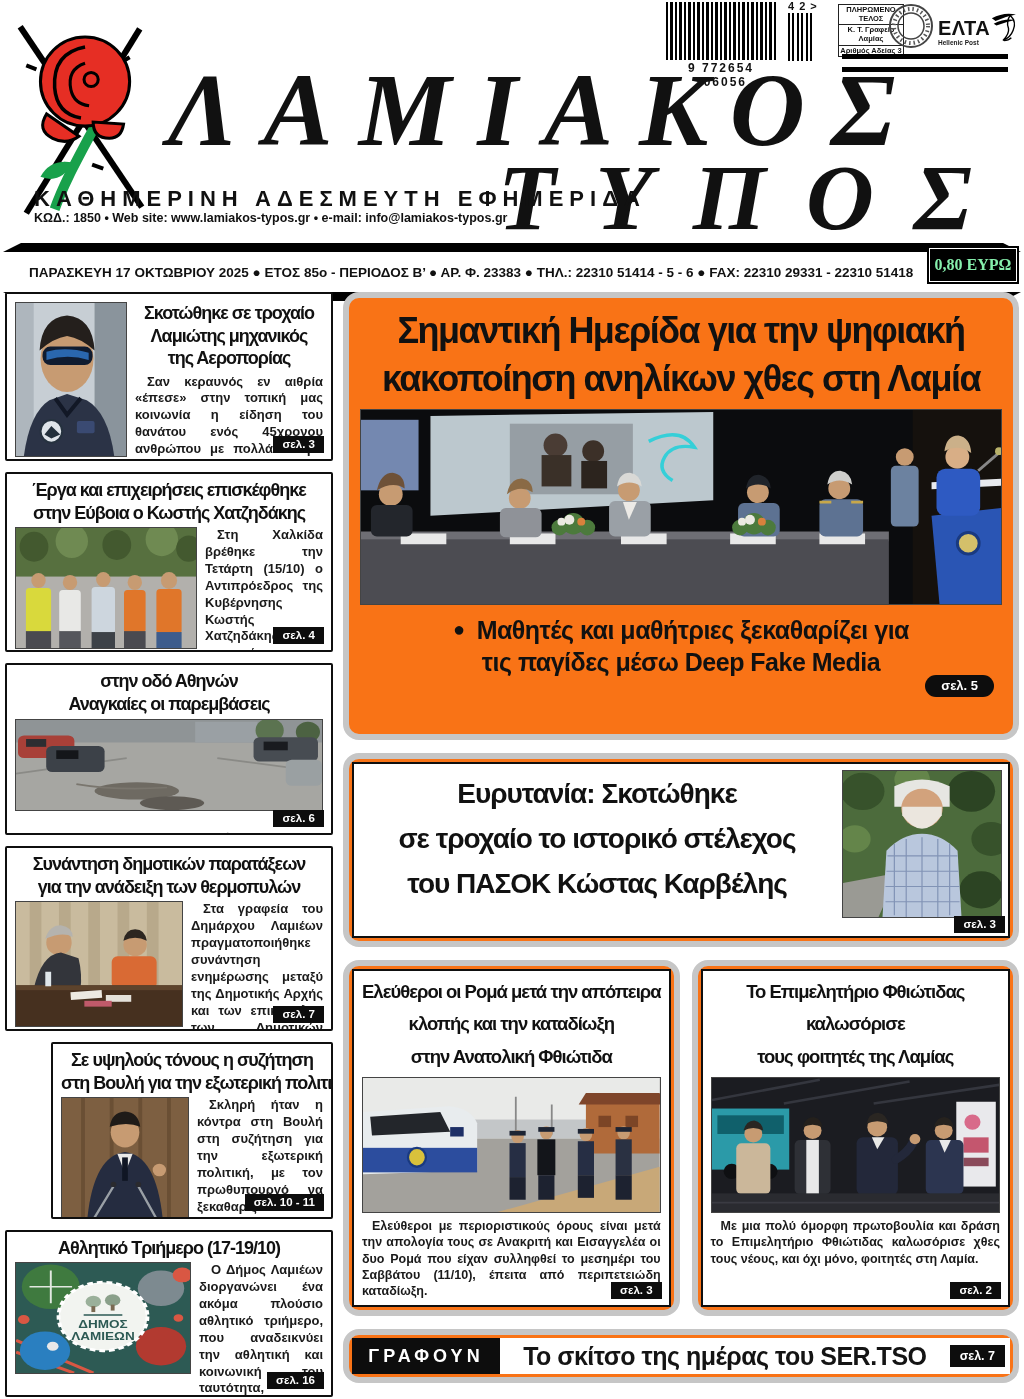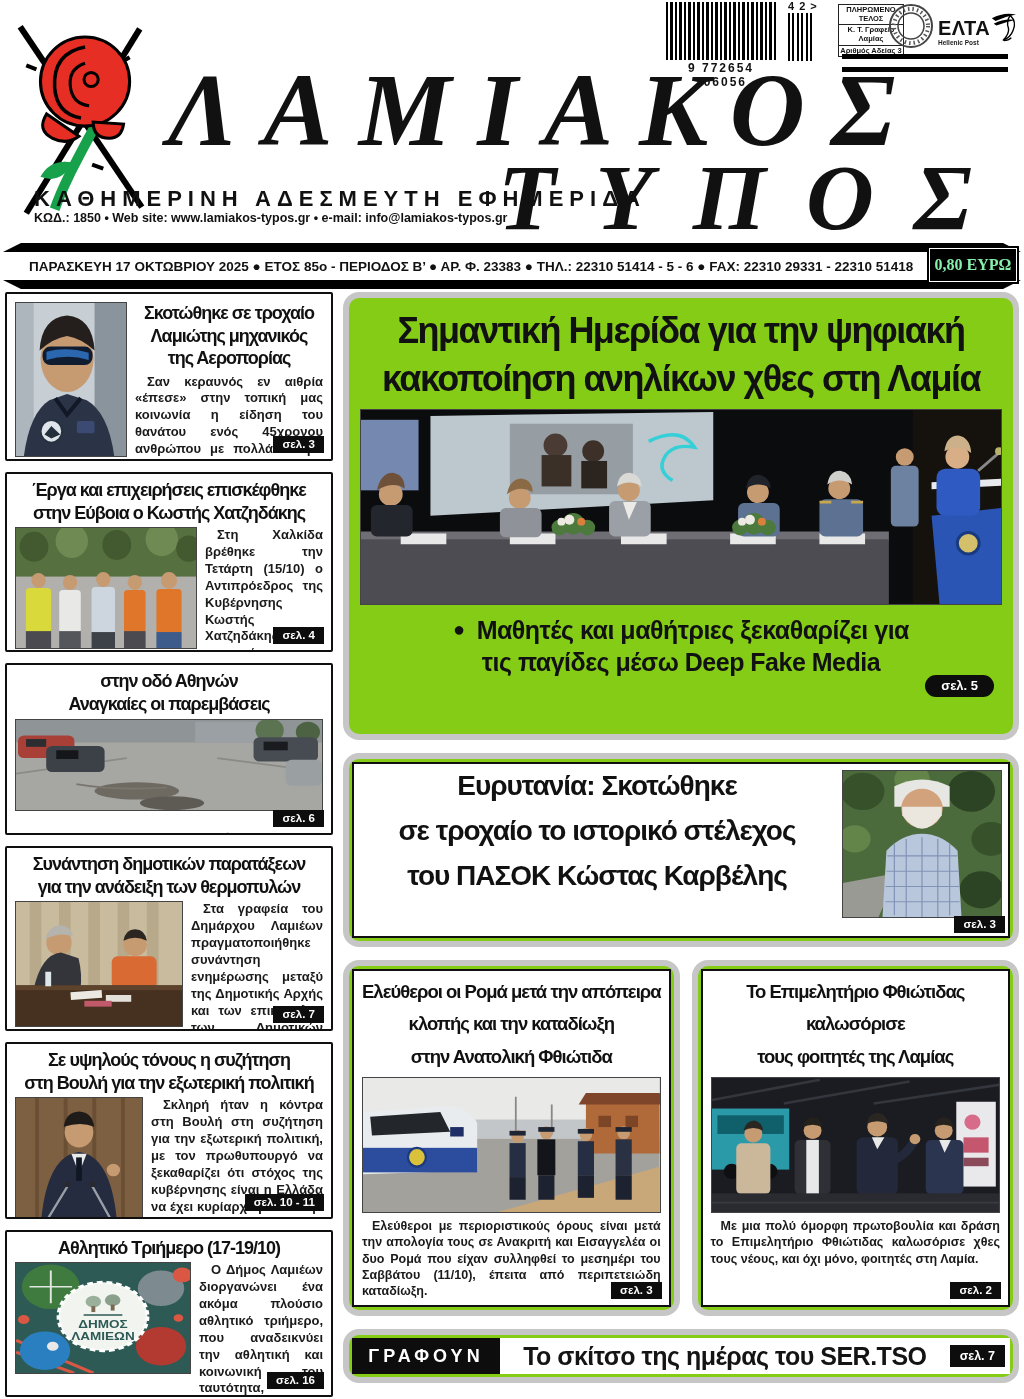--- a/index.html
+++ b/index.html
@@ -28,21 +28,21 @@
   .elta{position:absolute;left:938px;top:4px;width:80px;display:flex;align-items:flex-start;}
   .elta-txt{line-height:1;}
   .elta-name{font-size:20px;font-weight:bold;letter-spacing:0.5px;margin-top:14px;}
   .elta-sub{font-size:6.5px;font-weight:bold;color:#222;margin-top:2px;}
   .mh-line{position:absolute;left:842px;width:166px;height:5px;background:#000;}
   .mh-line.l1{top:54px;} .mh-line.l2{top:67px;}
 
   
   .dateline{position:absolute;top:243px;left:3px;right:3px;height:46px;}
   .rib-top{height:9px;background:#000;clip-path:polygon(18px 0,calc(100% - 18px) 0,100% 100%,0 100%);}
-  .rib-mid{height:28px;display:flex;align-items:center;padding:0 100px 0 26px;
+  .rib-mid{height:40px;display:flex;align-items:center;padding:0 100px 0 26px;
            font-size:13.5px;font-weight:bold;white-space:nowrap;overflow:hidden;}
   .rib-bot{height:9px;background:#000;clip-path:polygon(0 0,100% 0,calc(100% - 18px) 100%,18px 100%);}
   .price{position:absolute;right:2px;top:3px;width:92px;height:38px;background:#000;color:#86efac;
          display:flex;align-items:center;justify-content:center;font-family:"Liberation Serif",serif;
          font-weight:bold;font-size:16px;box-shadow:inset 0 0 0 2px #000, inset 0 0 0 3px #fff;}
 
   
   .content{position:absolute;top:292px;left:5px;right:5px;bottom:2px;display:flex;gap:10px;}
   .col-left{width:328px;flex:none;display:flex;flex-direction:column;gap:11px;}
   .col-right{flex:1;display:flex;flex-direction:column;gap:13px;}
@@ -51,33 +51,33 @@
   .lcard{border:2px solid #0f0f0f;border-radius:2px;position:relative;padding:5px 8px;overflow:hidden;background:#fff;}
   .lhead span{display:block;text-align:center;font-weight:bold;font-size:18px;line-height:1.25;letter-spacing:-1px;white-space:nowrap;}
   .lbody{font-size:13px;font-weight:bold;text-align:justify;line-height:1.3;margin-top:4px;text-indent:12px;color:#1a1a1a;}
   .badge{position:absolute;right:7px;bottom:6px;background:#0d0d0d;color:#fff;
          font-size:11.5px;font-weight:bold;padding:2px 9px 3px;white-space:nowrap;}
   .ph{display:block;width:100%;height:100%;border:1px solid #444;box-sizing:border-box;background:#ddd;}
   .row2{display:flex;gap:8px;margin-top:3px;}
   .byline{font-style:italic;font-weight:bold;font-size:14px;text-align:center;margin-top:20px;}
 
   
-  .gcard{border:6px solid #c6c6c6;border-radius:16px;background:#84cc16;padding:3px;box-sizing:border-box;}
+  .gcard{border:6px solid #c6c6c6;border-radius:16px;background:#f97316;padding:3px;box-sizing:border-box;}
   .bcard{border:2px solid #0f0f0f;height:100%;box-sizing:border-box;position:relative;background:#fff;overflow:hidden;}
 
   .main-inner{height:100%;box-sizing:border-box;padding:6px 8px 4px;position:relative;}
   .main-head span{display:block;text-align:center;font-weight:bold;font-size:36px;letter-spacing:-1.5px;line-height:1.33;white-space:nowrap;}
   .main-photo{height:196px;margin-top:6px;}
   .main-sub{position:relative;padding:9px 6px 18px;}
   .main-sub .sline{display:block;text-align:center;font-weight:bold;font-size:25px;line-height:1.3;letter-spacing:-0.5px;white-space:nowrap;}
   .bullet{display:inline-block;margin-right:12px;font-size:20px;vertical-align:3px;}
   .pill{position:absolute;right:8px;bottom:0px;background:#0d0d0d;color:#fff;border-radius:13px;
         padding:3px 16px 4px;font-size:13px;font-weight:bold;}
 
-  .evry-inner{padding:0 178px 8px 10px;height:100%;box-sizing:border-box;}
+  .evry-inner{padding:8px 178px 8px 10px;height:100%;box-sizing:border-box;}
   .evry-head span{display:block;text-align:center;font-weight:bold;font-size:28px;letter-spacing:-1px;line-height:1.6;white-space:nowrap;}
   .evry-photo{position:absolute;right:6px;top:6px;width:160px;height:148px;}
   .evry-badge{right:3px;bottom:3px;}
 
   .brow{display:flex;gap:12px;}
   .brow .gcard{flex:1;}
   .bc-inner{padding:5px 8px 6px;height:100%;box-sizing:border-box;position:relative;}
   .bhead span{display:block;text-align:center;font-weight:bold;font-size:18.5px;letter-spacing:-1px;line-height:1.75;white-space:nowrap;}
   .bphoto{height:136px;margin:4px 0 5px;}
   .bbody{font-size:12.5px;font-weight:bold;text-align:justify;line-height:1.3;text-indent:10px;color:#1a1a1a;}
@@ -292,21 +292,21 @@
               <rect x="30" y="72" width="6" height="15" fill="#dfe6ea"></rect>
             </svg>
           </div>
           <div style="flex:1;min-width:0;">
             <div class="lbody" style="margin-top:0;">Στα γραφεία του Δημάρχου Λαμιέων πραγματοποιήθηκε συνάντηση ενημέρωσης μεταξύ της Δημοτικής Αρχής και των επικεφαλής των Δημοτικών Παρατάξεων με τους εκπροσώπους της Αστικής Μη Κερδοσκοπικής Εταιρείας “Thermopylae Forum”.</div>
           </div>
         </div>
         <div class="badge">σελ. 7</div>
       </div>
 
-      <div class="lcard" style="height:175px;">
+      <div class="lcard" style="height:175px;margin-left:46px;">
         <div class="lhead">
           <span>Σε υψηλούς τόνους η συζήτηση</span>
           <span>στη Βουλή για την εξωτερική πολιτική</span>
         </div>
         <div class="row2">
           <div style="width:128px;height:128px;flex:none;">
             <svg class="ph" viewBox="0 0 132 140" preserveAspectRatio="none">
               <rect width="132" height="140" fill="#7d5f41"></rect>
               <path d="M22 0 V140 M52 0 V140 M82 0 V140 M112 0 V140" stroke="#6a4f34" stroke-width="4"></path>
               <ellipse cx="66" cy="38" rx="15" ry="17" fill="#c79b72"></ellipse>

